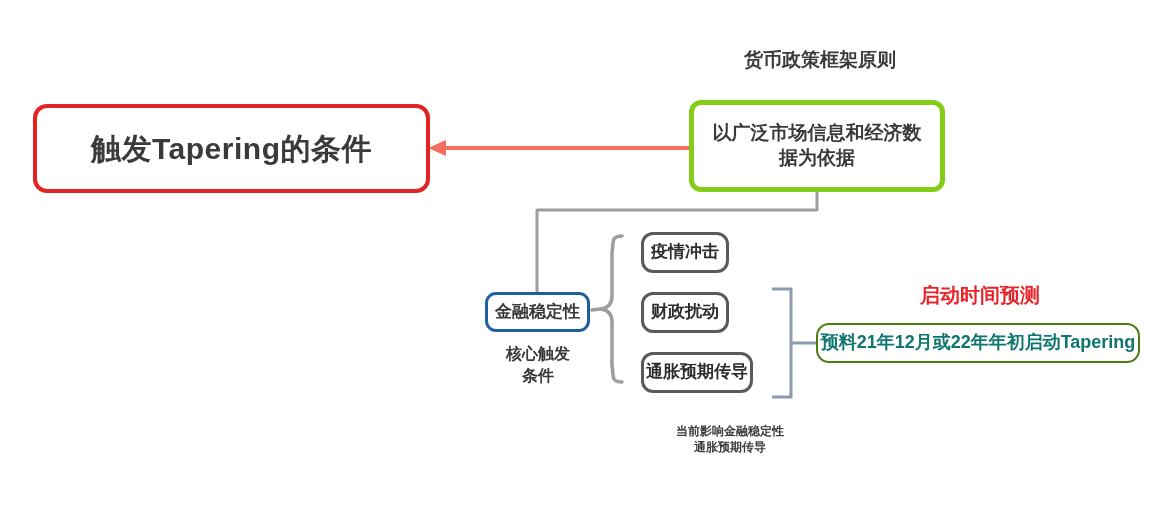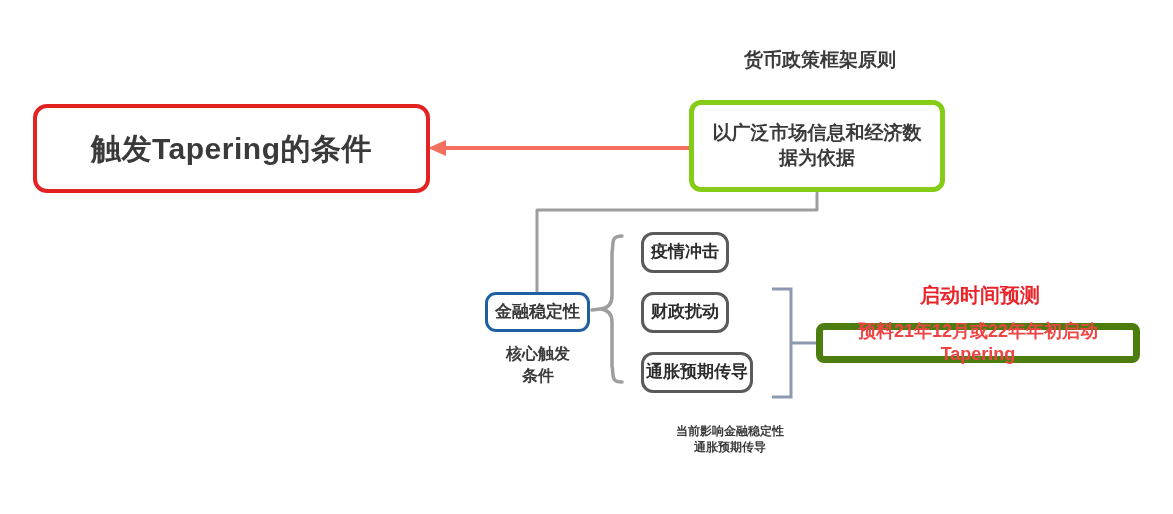--- a/index.html
+++ b/index.html
@@ -79,24 +79,24 @@
   #factor-0 { left: 641px; top: 232px; width: 88px; }
   #factor-1 { left: 641px; top: 292px; width: 88px; text-align: right; }
   #factor-2 { left: 641px; top: 352px; width: 112px; }
 
   
   #forecast-node {
     left: 816px;
     top: 323px;
     width: 324px;
     height: 40px;
-    border: 7px solid #4d7c0f;
-    border-radius: 8px;
+    border: 2px solid #4d7c0f;
+    border-radius: 13px;
     font-size: 18px;
-    color: #ef4444;
+    color: #0f766e;
   }
 
   
   .label {
     position: absolute;
     font-weight: bold;
     text-align: center;
     line-height: 1.35;
   }
   #label-policy-title {

